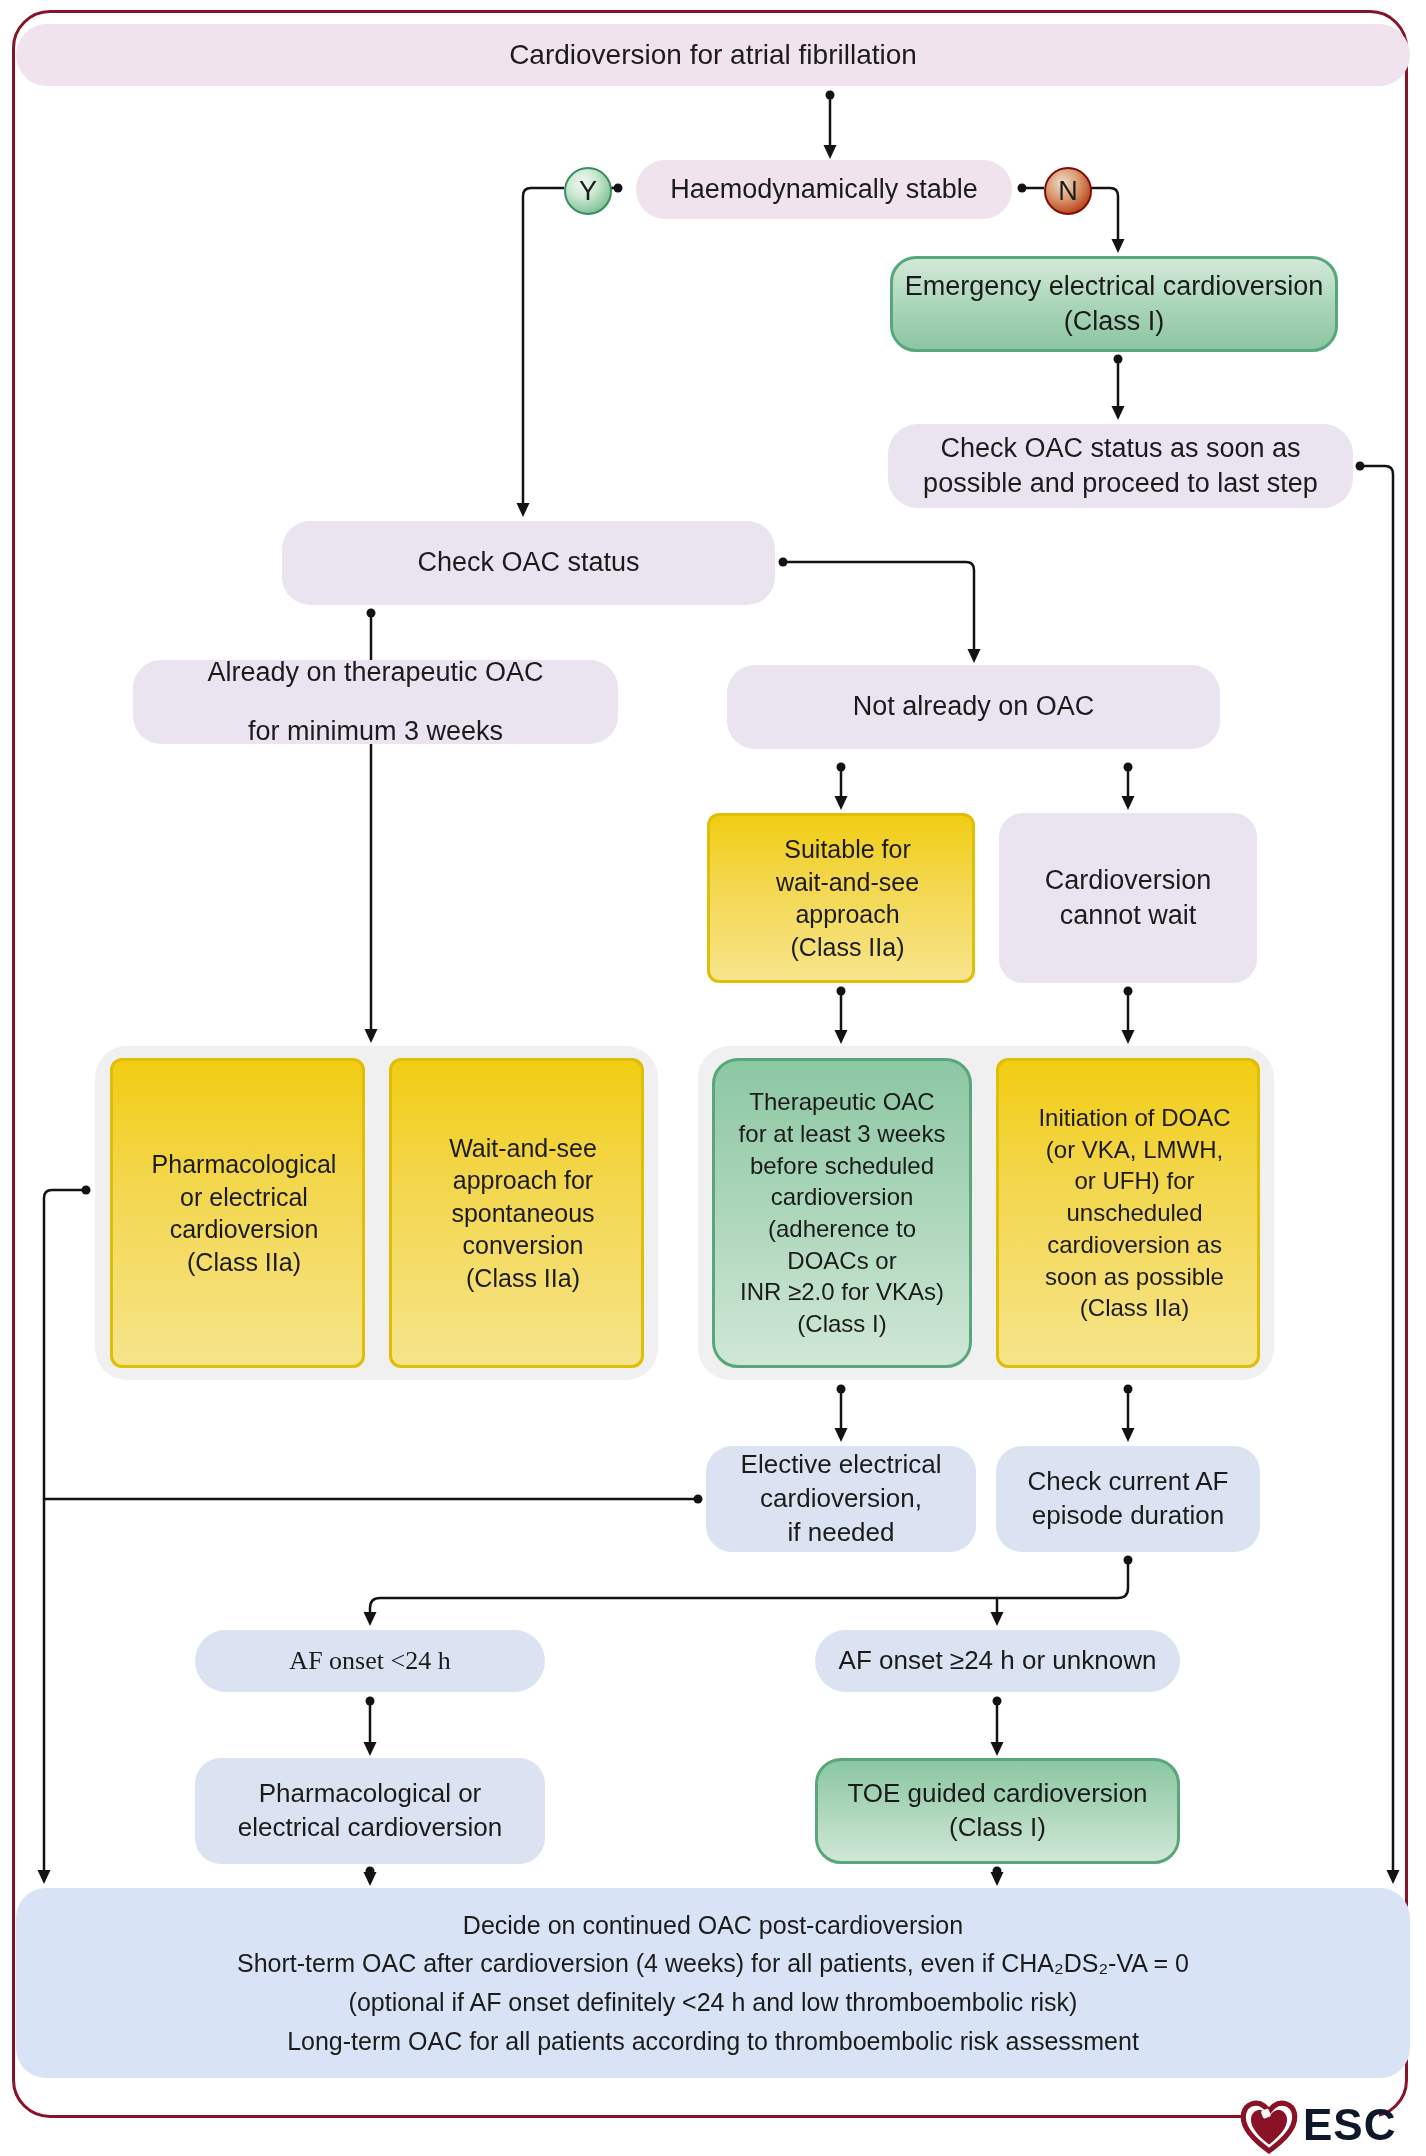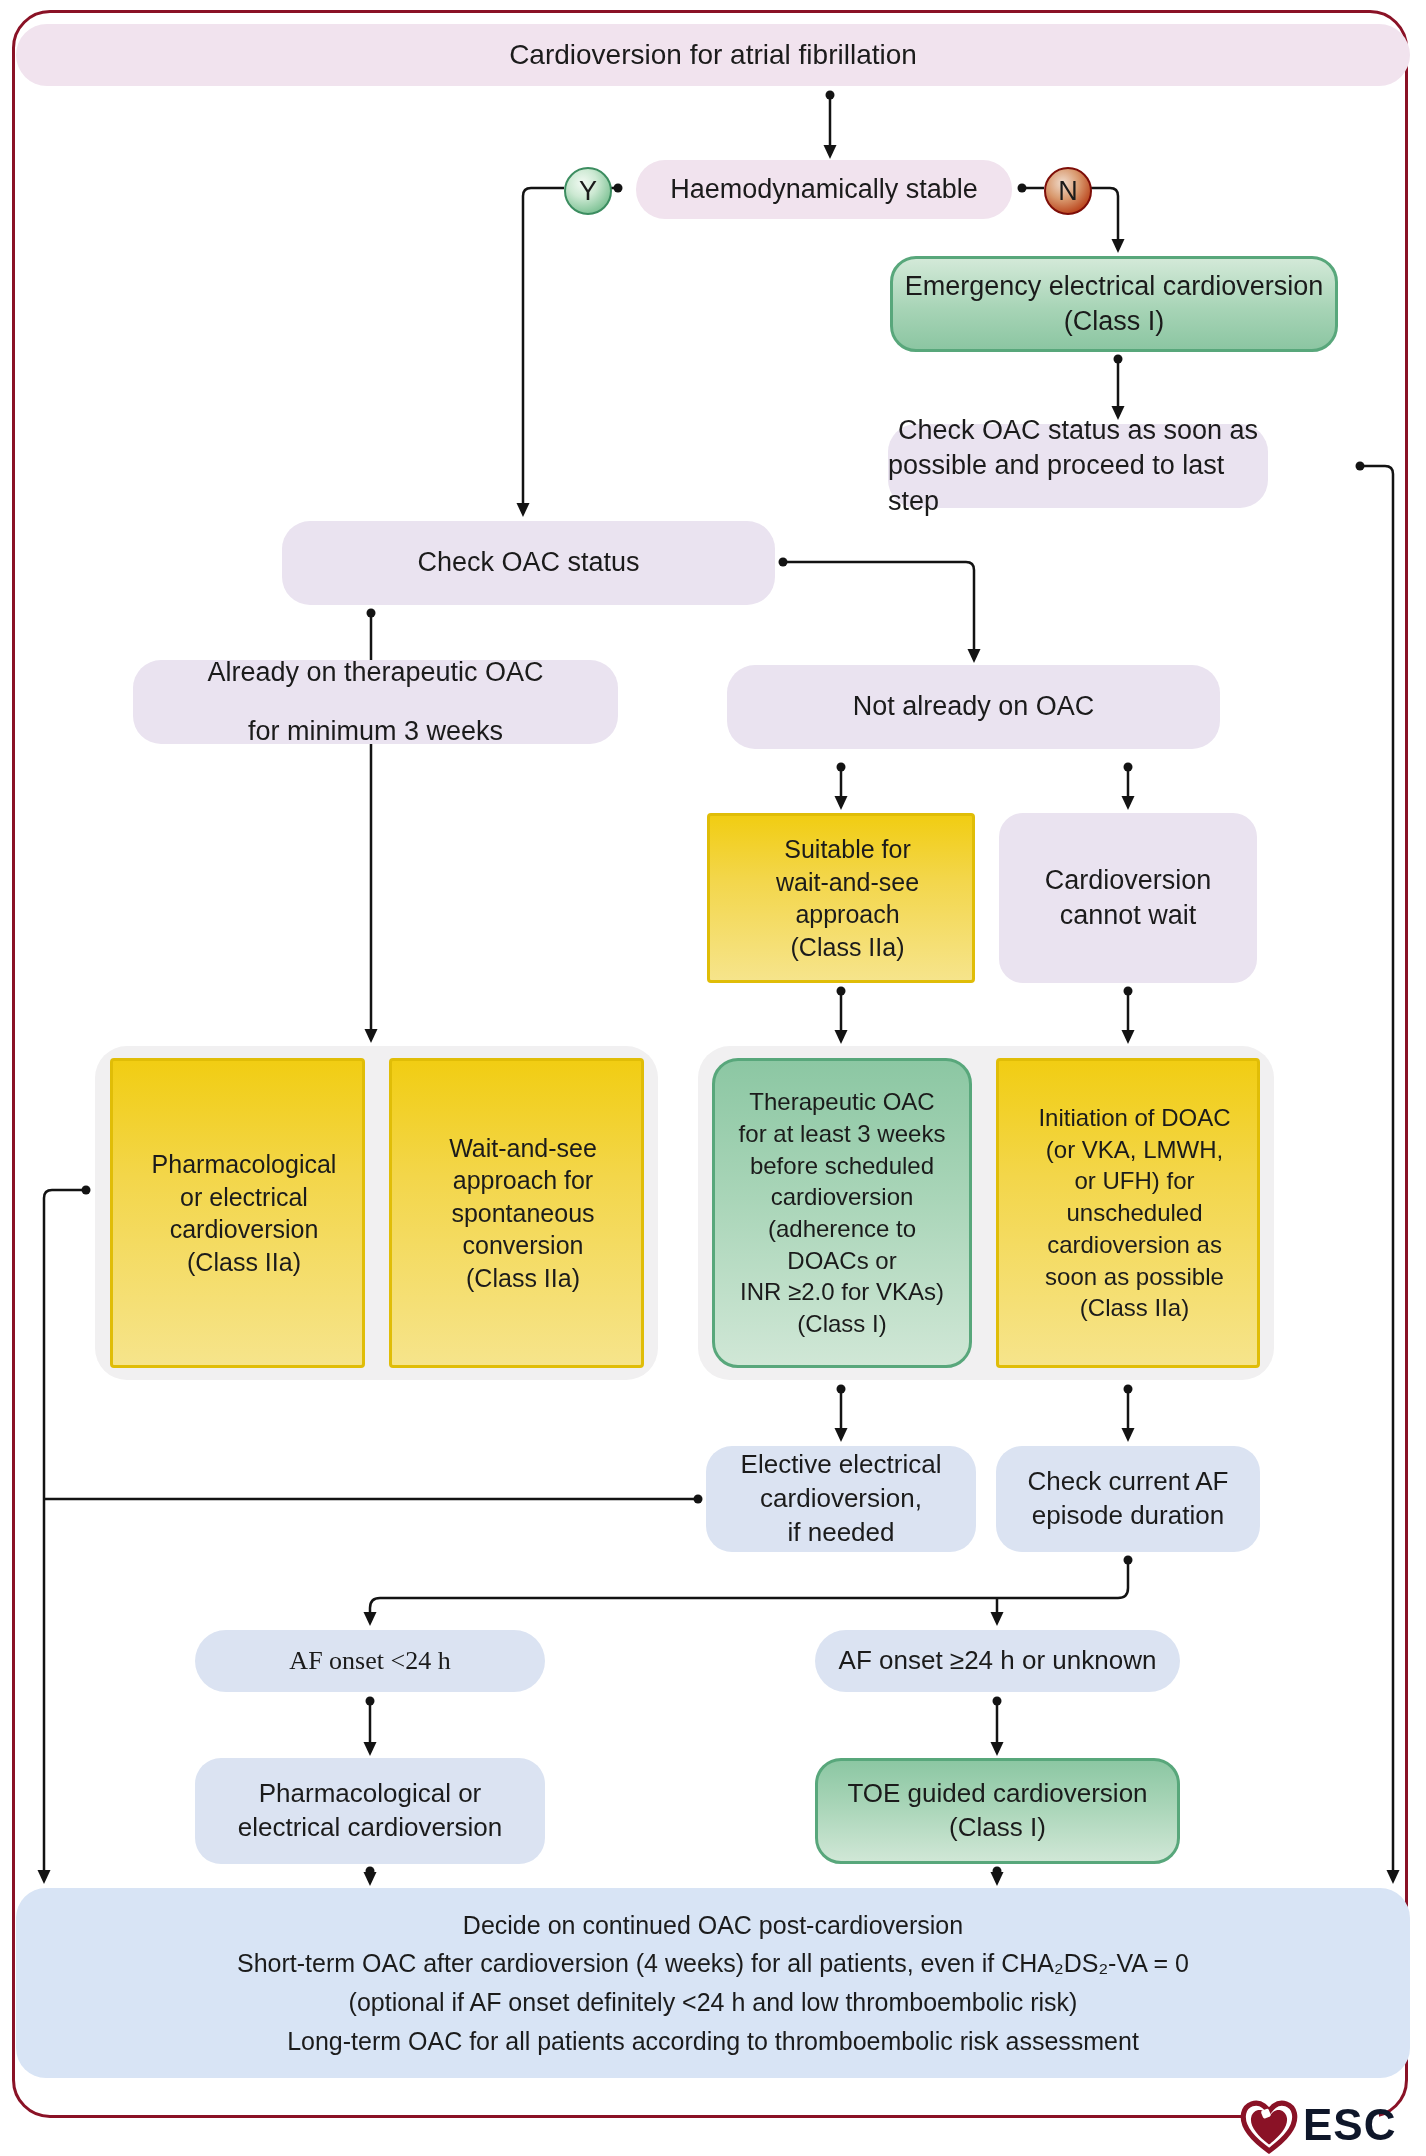--- a/index.html
+++ b/index.html
@@ -17,21 +17,21 @@
     position:absolute;z-index:2;display:flex;flex-direction:column;
     justify-content:center;align-items:center;text-align:left;
     box-sizing:border-box;line-height:1.3;
   }
   .pink{background:#f1e3ee;border-radius:31px;}
   .lav{background:#eae3f0;border-radius:28px;}
   .blue{background:#dbe3f2;border-radius:26px;}
   .pill{border-radius:31px;}
   .yellow{
     background:linear-gradient(180deg,#f1cd13 0%,#f3d64a 38%,#f6e48b 100%);
-    border:3px solid #e0bd07;border-radius:4px;padding-left:13px;
+    border:3px solid #e0bd07;border-radius:12px;padding-left:13px;
   }
   .green-light{
     background:linear-gradient(180deg,#d3e9d8 0%,#a7d4b6 55%,#8cc6a2 100%);
     border:3px solid #58a77b;border-radius:26px;
   }
   .green-dark{
     background:linear-gradient(180deg,#8cc7a3 0%,#a9d5b8 45%,#d0e7d6 100%);
     border:3px solid #58a77b;border-radius:26px;
   }
   .cluster{background:#f1f0f1;border-radius:32px;z-index:1;}
@@ -193,21 +193,21 @@
   </div>
   <div class="badge badge-no">
     <span>N</span>
   </div>
 
   <div class="node green-light fs27" style="left:890px;top:256px;width:448px;height:96px;">
       <div>Emergency electrical cardioversion</div>
       <div>(Class I)</div>
     </div>
 
-  <div class="node lav fs27" style="left:888px;top:424px;width:380px;height:84px;">
+  <div class="node lav fs27" style="left:888px;top:424px;width:465px;height:84px;border-radius:30px;">
       <div>Check OAC status as soon as</div>
       <div>possible and proceed to last step</div>
     </div>
 
   <div class="node lav fs27" style="left:282px;top:521px;width:493px;height:84px;">
     <div>Check OAC status</div>
   </div>
 
   <div class="node lav fs27" style="left:133px;top:660px;width:485px;height:84px;gap:24px;">
       <div>Already on therapeutic OAC</div>

